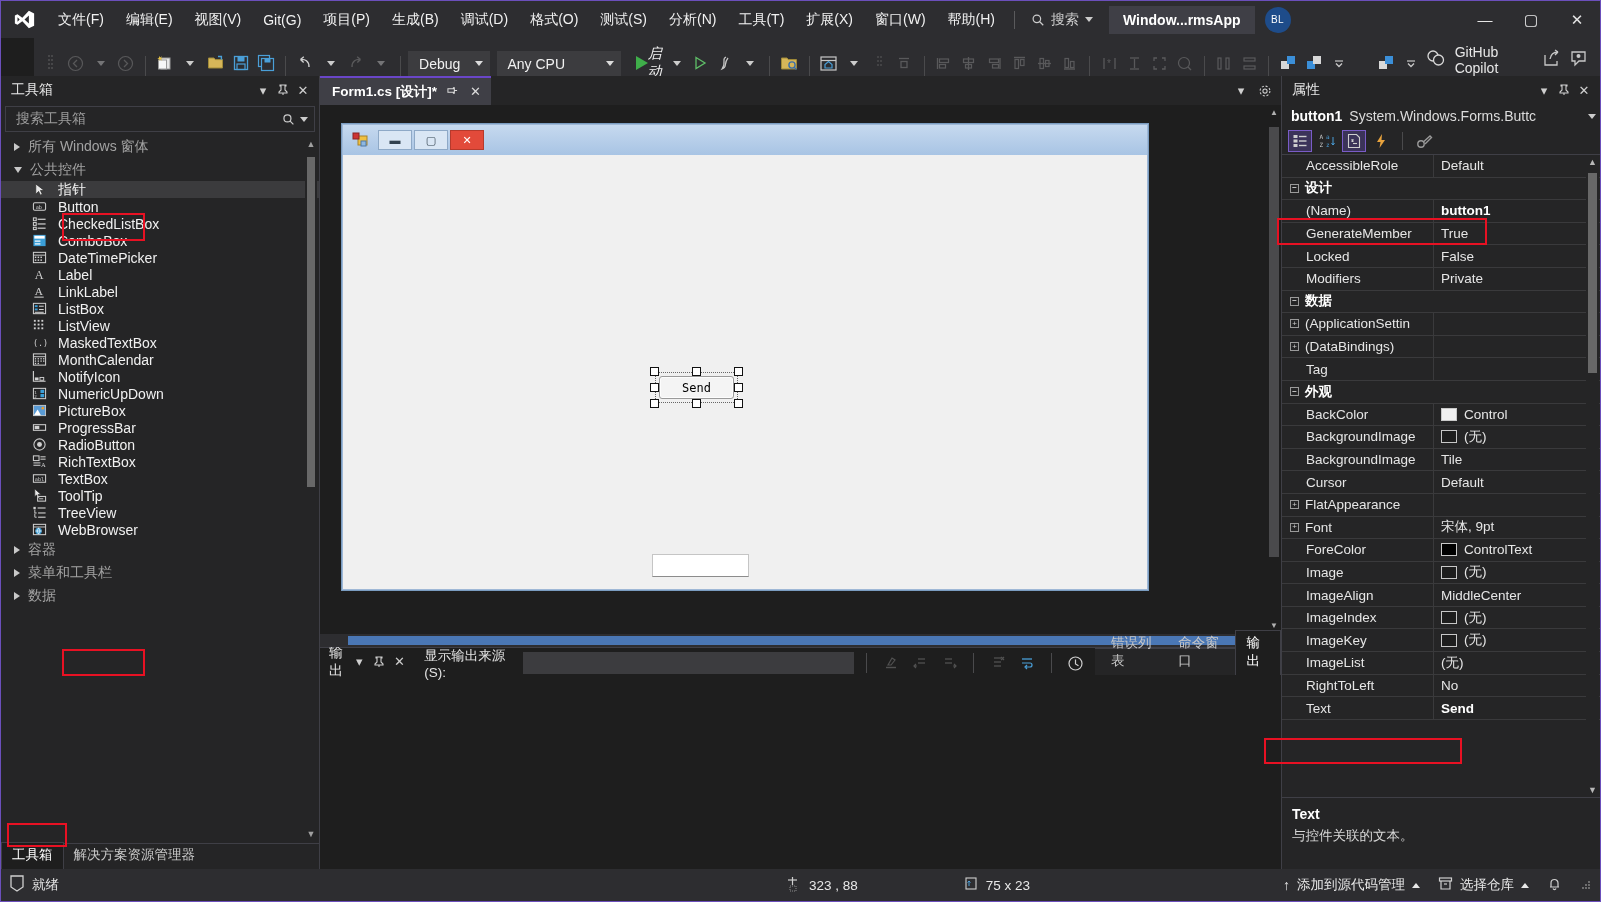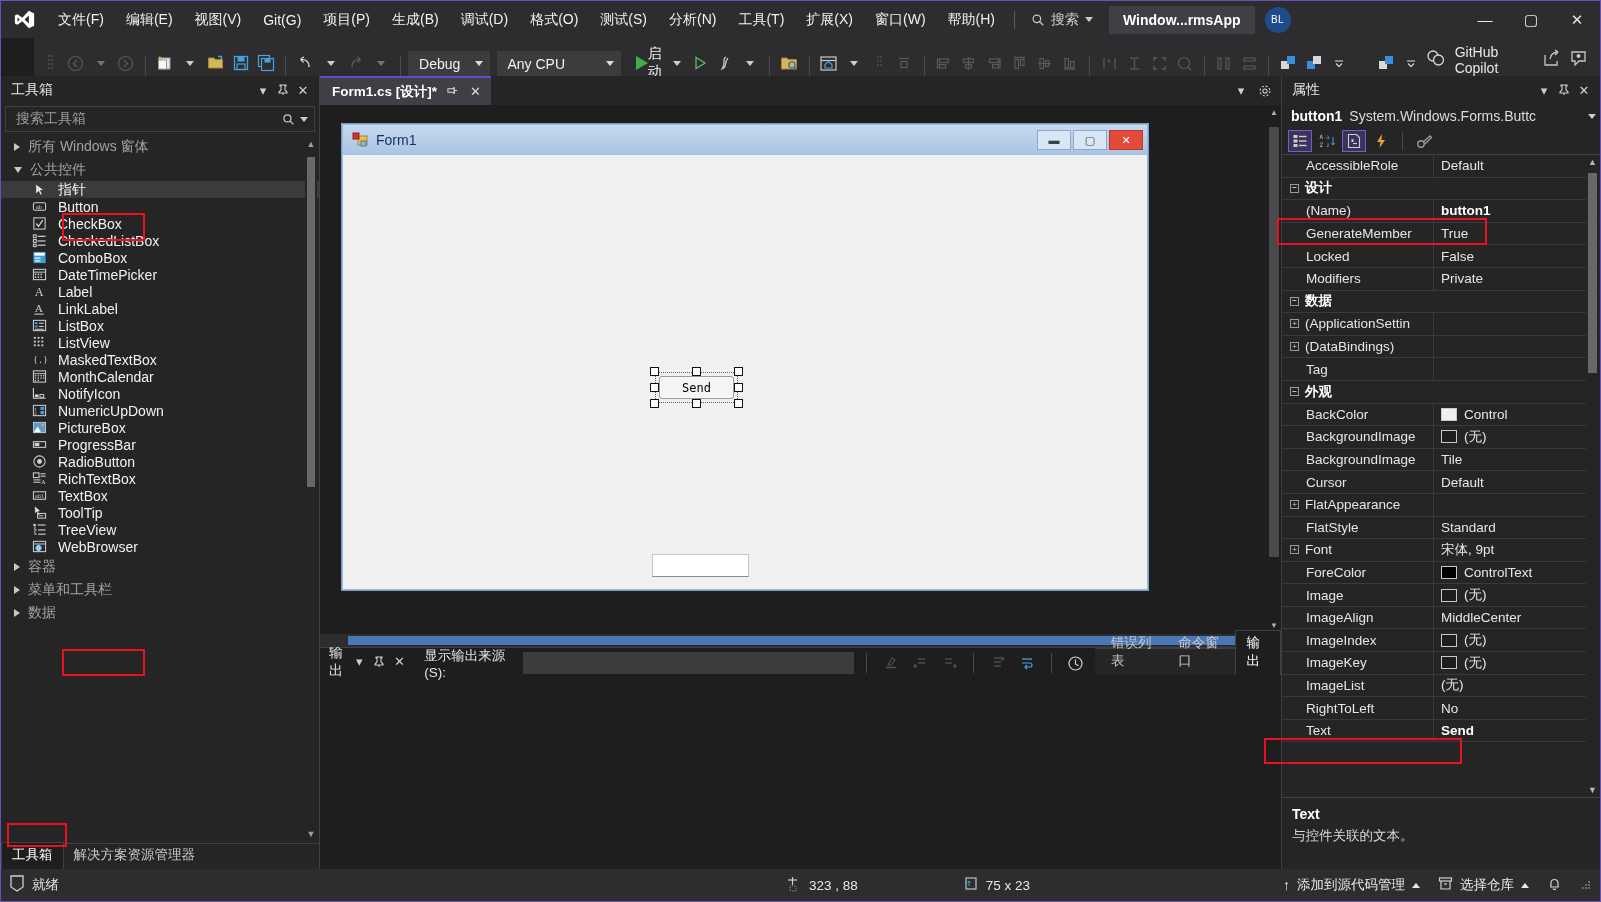--- a/index.html
+++ b/index.html
@@ -45,21 +45,21 @@
   .tbtn { width: 26px; height: 26px; display: flex; align-items: center; justify-content: center;
           color: #9a9a9a; font-size: 14px; }
   .tbtn.dis { opacity: .45; }
   .tsep { width: 1px; height: 20px; background: #4a4a4c; margin: 0 6px; }
   .combo { background: #3c3c3f; height: 25px; display: flex; align-items: center;
            padding: 0 6px 0 10px; font-size: 14px; color: #f1f1f1; border: 1px solid #3c3c3f;
            justify-content: space-between; }
   .combo .arr { margin-left: 10px; border-left: 4px solid transparent; border-right: 4px solid transparent;
                 border-top: 5px solid #dcdcdc; width: 0; height: 0; }
   .run-btn { display: flex; align-items: center; padding: 0 6px; height: 26px;
-             font-size: 14px; color: #f1f1f1; }
+             font-size: 14px; color: #f1f1f1; font-style: italic; }
   .tri { width: 0; height: 0; border-top: 7px solid transparent; border-bottom: 7px solid transparent;
          border-left: 12px solid #3fae4a; }
   .copilot { margin-left: auto; display: flex; align-items: center; gap: 8px; padding-right: 8px; }
   .copilot-label { font-size: 14px; color: #e8e8e8; }
 
   
   .body { flex: 1; display: flex; min-height: 0; }
 
   
   .panel-head { height: 28px; display: flex; align-items: center; padding: 0 6px 0 10px;
@@ -553,29 +553,20 @@
               <svg width="15" height="15" viewBox="0 0 16 16">
                 <rect x="1.5" y="4" width="13" height="8" rx="1.5" fill="none" stroke="#d0d0d0" stroke-width="1.1"></rect>
                 <text x="4" y="10.5" font-size="5.5" fill="#d0d0d0" font-family="monospace">ab</text>
               </svg>
             </span>
             <span>Button</span>
           </div>
           <div class="tb-item">
             <span class="ti-ico">
               <svg width="15" height="15" viewBox="0 0 16 16">
-                <rect x="2" y="2" width="12" height="12" fill="none" stroke="#d0d0d0" stroke-width="1.1"></rect>
-                <path d="M4.5 8 L7 11 L11.5 4.5" fill="none" stroke="#d0d0d0" stroke-width="1.4"></path>
-              </svg>
-            </span>
-            <span>CheckBox</span>
-          </div>
-          <div class="tb-item">
-            <span class="ti-ico">
-              <svg width="15" height="15" viewBox="0 0 16 16">
                 <rect x="1.5" y="2" width="3" height="3" fill="none" stroke="#d0d0d0" stroke-width="1.1"></rect>
                 <rect x="1.5" y="7" width="3" height="3" fill="none" stroke="#d0d0d0" stroke-width="1.1"></rect>
                 <rect x="1.5" y="12" width="3" height="2.5" fill="none" stroke="#d0d0d0" stroke-width="1.1"></rect>
                 <line x1="6" y1="3.5" x2="14.5" y2="3.5" stroke="#d0d0d0" stroke-width="1.3"></line>
                 <line x1="6" y1="8.5" x2="14.5" y2="8.5" stroke="#d0d0d0" stroke-width="1.3"></line>
                 <line x1="6" y1="13" x2="14.5" y2="13" stroke="#d0d0d0" stroke-width="1.3"></line>
               </svg>
             </span>
             <span>CheckedListBox</span>
           </div>
@@ -841,21 +832,20 @@
 
       <div class="designer-wrap">
         <div class="form-win">
           <div class="form-title">
             <span class="ficon">
               <svg width="16" height="16" viewBox="0 0 16 16">
                   <rect x="6" y="4" width="9" height="9" fill="#f0c040" stroke="#a8822a"></rect>
                   <rect x="1" y="1" width="6" height="6" fill="#c33" stroke="#8a2222"></rect>
                   <rect x="9" y="9" width="5" height="5" fill="#8fb8e0" stroke="#4c78a8"></rect>
                 </svg></span>
-            <span class="fname">Form1</span>
             <span class="fwb">▬</span>
             <span class="fwb">▢</span>
             <span class="fwb close">✕</span>
           </div>
           <div class="form-body">
 
             <div class="sel-ctl" style="left:316px;top:221px;">
               <div class="wf-button">Send</div>
               <div class="sel-dash"></div>
               <div class="handle" style="left:-9px;  top:-9px;"></div>
@@ -1121,28 +1111,20 @@
               <span class="">Default</span>
             </span>
           </div>
           <div class="prow">
             <span class="pkey exp">
               <span class="pm" style="margin-right:6px">+</span>
               <span>FlatAppearance</span>
             </span>
             <span class="pval">
               <span class=""></span>
-            </span>
-          </div>
-          <div class="prow">
-            <span class="pkey">
-              <span>FlatStyle</span>
-            </span>
-            <span class="pval">
-              <span class="">Standard</span>
             </span>
           </div>
           <div class="prow">
             <span class="pkey exp">
               <span class="pm" style="margin-right:6px">+</span>
               <span>Font</span>
             </span>
             <span class="pval">
               <span class="">宋体, 9pt</span>
             </span>

